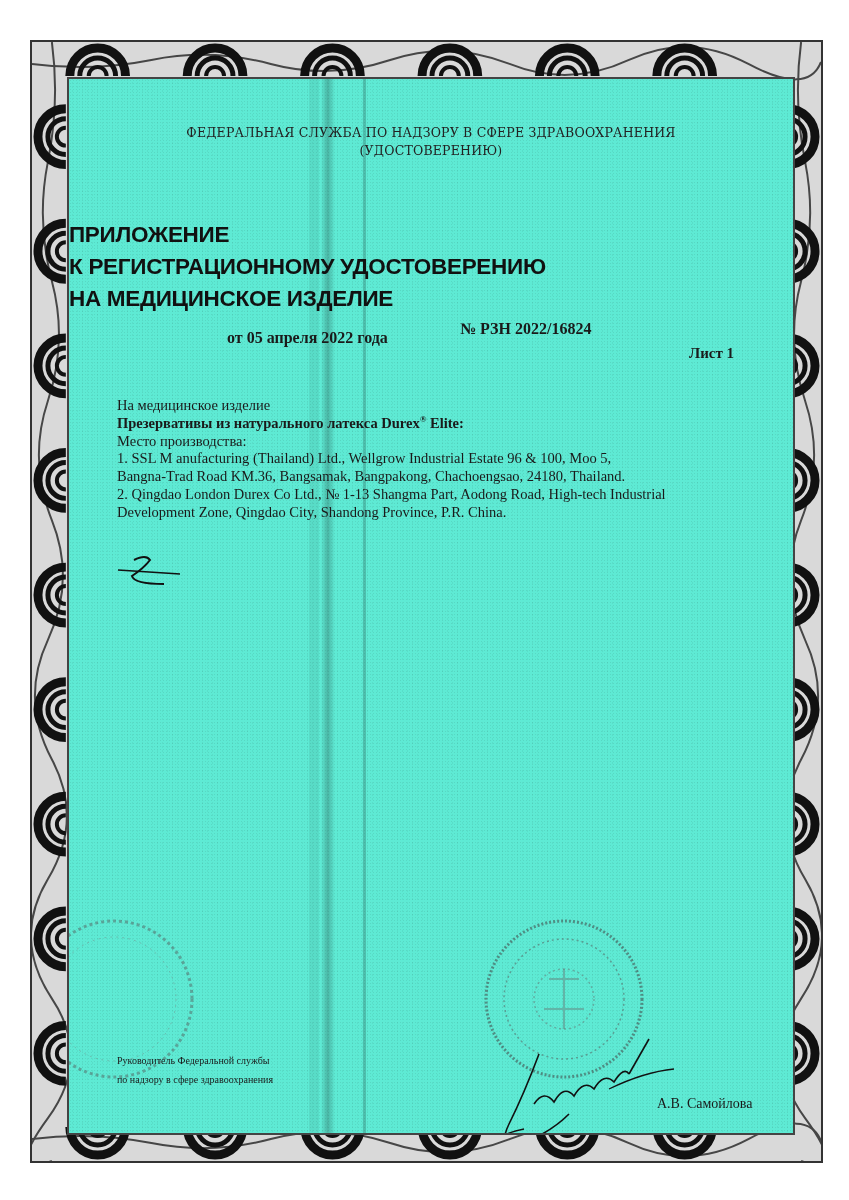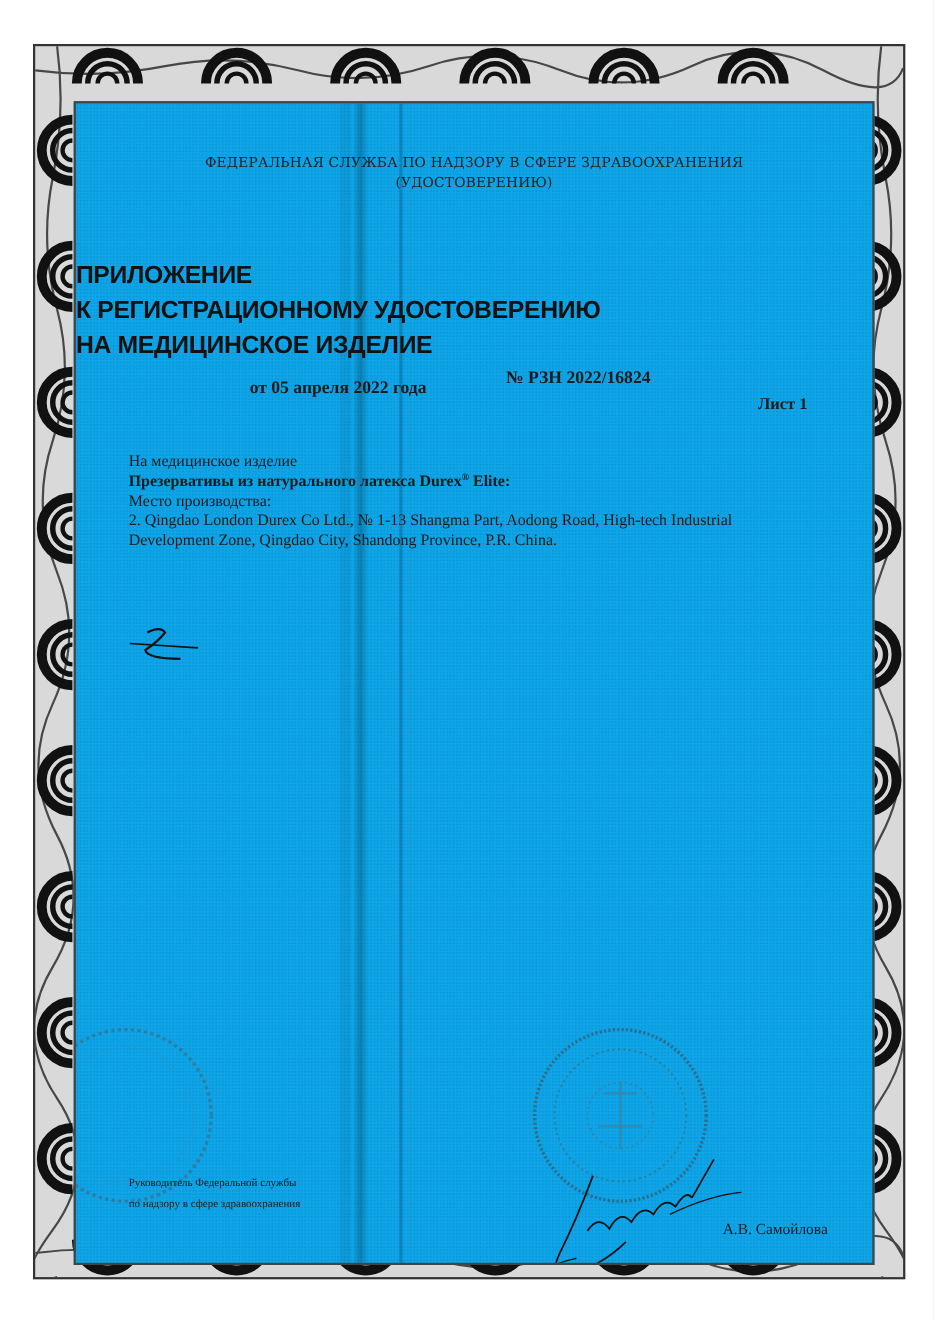--- a/index.html
+++ b/index.html
@@ -17,25 +17,24 @@
       width: 793px; height: 1123px;
       background: #d9d9d9;
       box-sizing: border-box;
       border: 2px solid #333;
     }
     .border-svg { position: absolute; left: 0; top: 0; width: 100%; height: 100%; }
     .inner {
       position: absolute;
       left: 35px; top: 35px;
       width: 728px; height: 1058px;
-      background: #0ea5e9;
+      background: #5eead4;
       border: 2px solid #444;
       box-sizing: border-box;
       overflow: hidden;
-      margin-top: 15px;
     }
     .noise {
       position: absolute; inset: 0;
       background-image:
         radial-gradient(rgba(0,0,0,0.08) 0.6px, transparent 0.8px),
         radial-gradient(rgba(0,0,0,0.06) 0.6px, transparent 0.8px);
       background-size: 3px 3px, 5px 4px;
       background-position: 0 0, 1px 2px;
       pointer-events: none;
     }
@@ -174,20 +173,24 @@
 
     <div class="abs regnum">№ РЗН 2022/16824</div>
     <div class="abs date">от 05 апреля 2022 года</div>
     <div class="abs sheet-no">Лист 1</div>
 
     <div class="abs body">
       <div>На медицинское изделие</div>
       <div class="bold"><span>Презервативы из натурального латекса Durex</span><sup>®</sup><span> Elite:</span></div>
       <div>Место производства:</div>
       <div>
+        <div>1. SSL M anufacturing (Thailand) Ltd., Wellgrow Industrial Estate 96 &amp; 100, Moo 5,</div>
+        <div>Bangna-Trad Road KM.36, Bangsamak, Bangpakong, Chachoengsao, 24180, Thailand.</div>
+      </div>
+      <div>
         <div>2. Qingdao London Durex Co Ltd., № 1-13 Shangma Part, Aodong Road, High-tech Industrial</div>
         <div>Development Zone, Qingdao City, Shandong Province, P.R. China.</div>
       </div>
       <div>
       </div>
     </div>
 
     <svg class="abs initial-mark" viewBox="0 0 70 40">
       <path d="M20,6 Q32,0 36,6 Q30,14 18,22 Q20,30 50,30" fill="none" stroke="#111" stroke-width="2"></path>
       <path d="M4,16 L66,20" fill="none" stroke="#111" stroke-width="1.5"></path>

